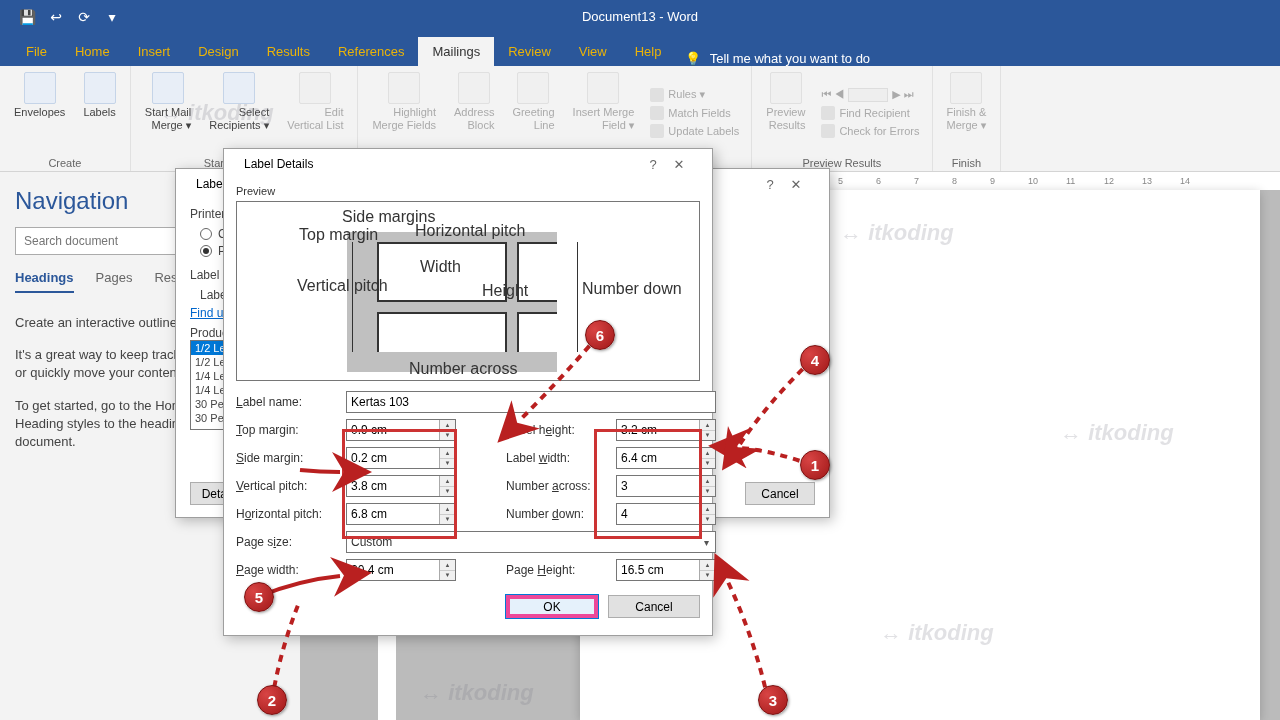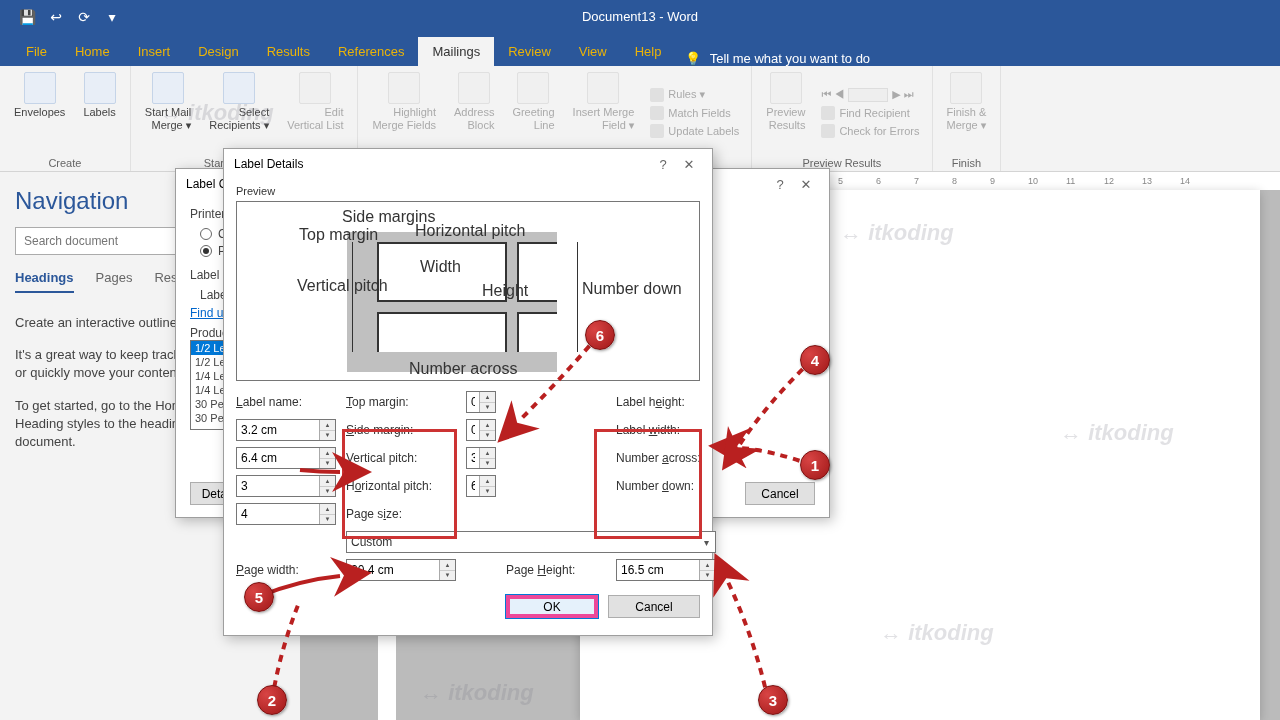--- a/index.html
+++ b/index.html
@@ -45,21 +45,21 @@
 .ruler { position: absolute; left: 380px; top: 172px; right: 0; height: 18px; background: #fff; font-size: 9px; color: #888; display: flex; align-items: center; padding-left: 420px; white-space: nowrap; overflow: hidden; }
 .ruler-mark { display: inline-block; width: 38px; }
 
 
 .doc-area { position: absolute; left: 300px; right: 0; top: 190px; bottom: 0; background: #bbb; }
 .page { position: absolute; left: 280px; top: 0; width: 680px; height: 100%; background: #fff; box-shadow: 0 2px 10px rgba(0,0,0,0.2); }
 .vruler { position: absolute; left: 378px; top: 190px; width: 18px; bottom: 0; background: #fff; }
 
 
 .dialog { position: absolute; background: #fff; border: 1px solid #9e9e9e; box-shadow: 3px 3px 12px rgba(0,0,0,0.25); }
-.dialog-title { height: 30px; display: flex; align-items: center; padding: 0 10px; font-size: 12px; }
+.dialog-title { height: 30px; display: flex; align-items: center; padding: 0 20px; font-size: 12px; }
 .dialog-title .spacer { flex: 1; }
 .dialog-title .dlg-btn { width: 26px; text-align: center; cursor: pointer; color: #666; font-size: 13px; }
 
 
 .dlg-options { left: 175px; top: 168px; width: 655px; height: 350px; }
 .dlg-options-body { padding: 8px 14px; font-size: 12px; color: #444; }
 .opt-label { margin-bottom: 6px; }
 .radio-row { display: flex; align-items: center; gap: 6px; margin: 3px 0 3px 10px; }
 .radio { width: 12px; height: 12px; border: 1px solid #666; border-radius: 50%; display: flex; align-items: center; justify-content: center; }
 .radio.checked::after { content: ""; width: 6px; height: 6px; background: #333; border-radius: 50%; }
@@ -335,20 +335,23 @@
       <div class="diag-label" style="left:345px;top:78px">Number down</div>
       <div class="diag-label" style="left:172px;top:158px">Number across</div>
 
       <div style="position:absolute;left:115px;top:40px;width:1px;height:110px;background:#333"></div>
       <div style="position:absolute;left:340px;top:40px;width:1px;height:110px;background:#333"></div>
     </div>
 
     <div class="form-grid">
 
       <div class="form-label"><span class="hot">L</span>abel name:</div>
+      <div class="input-wrap" style="grid-column:2/6">
+          <input value="Kertas 103" style="">
+        </div>
 
       <div class="form-label"><span class="hot">T</span>op margin:</div>
       <div class="input-wrap">
           <input value="0.9 cm" style="">
           <div class="spinner">
             <div>▲</div>
             <div>▼</div>
           </div>
         </div>
       <div></div>

